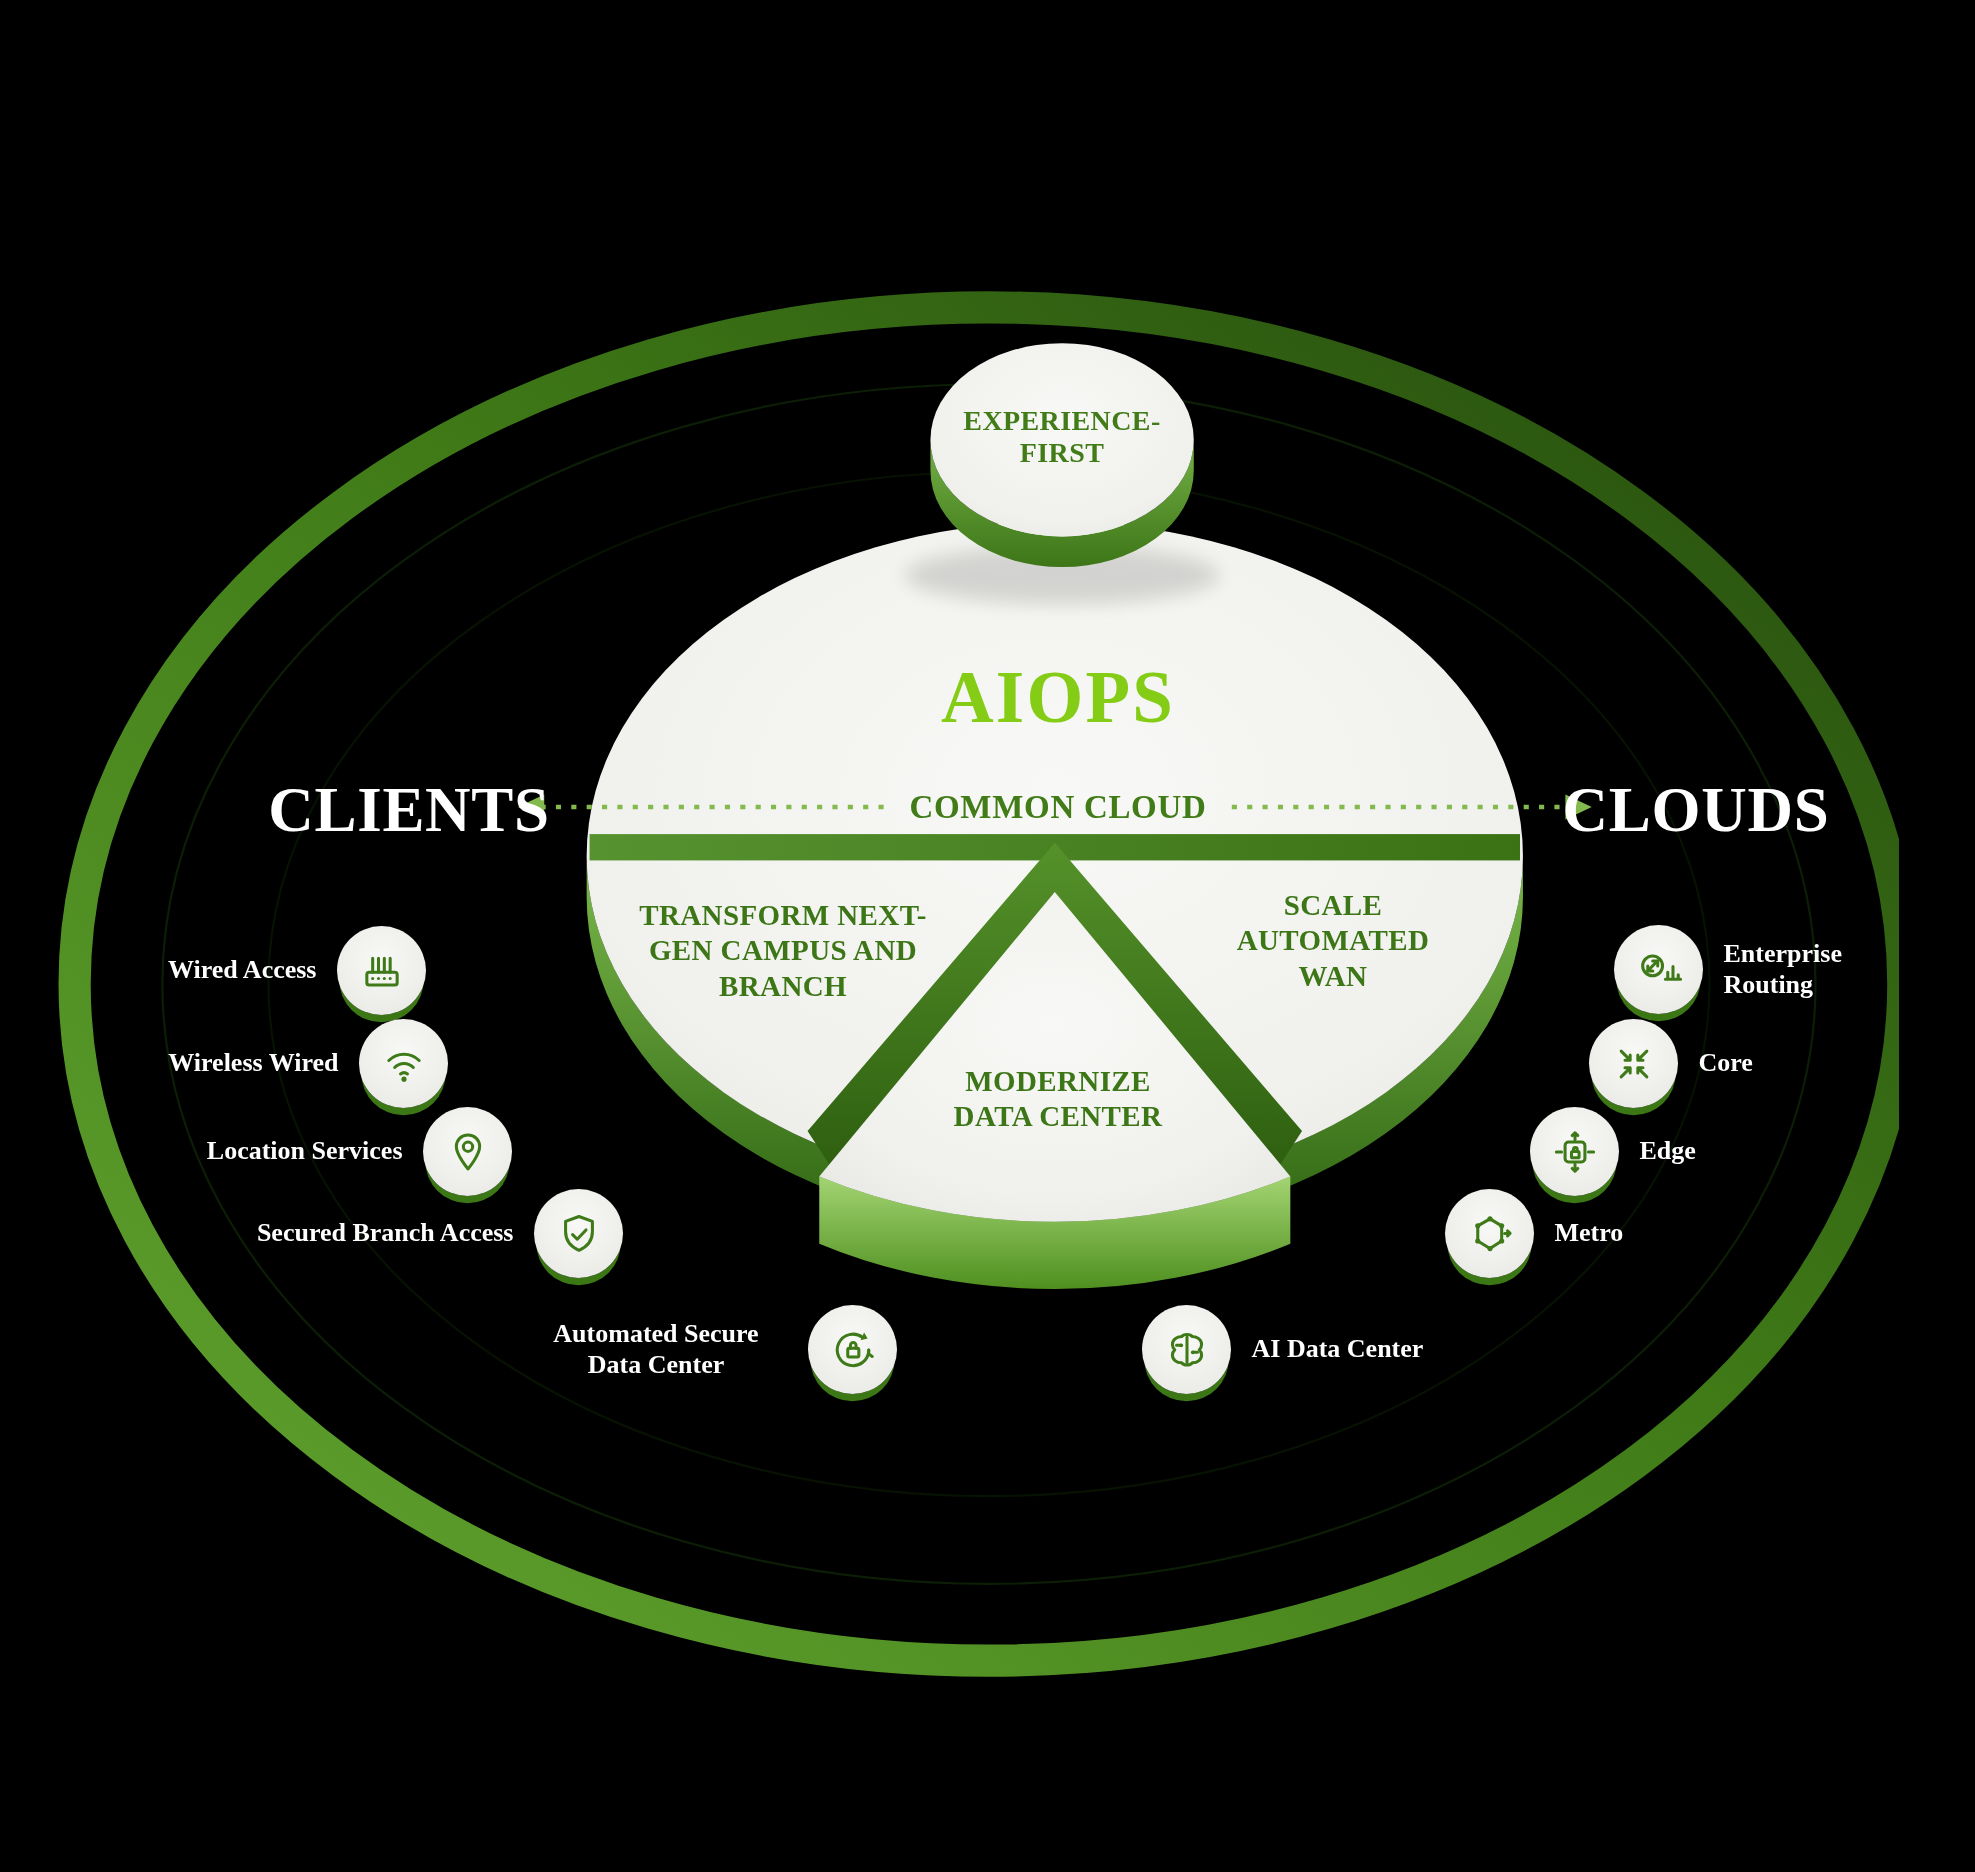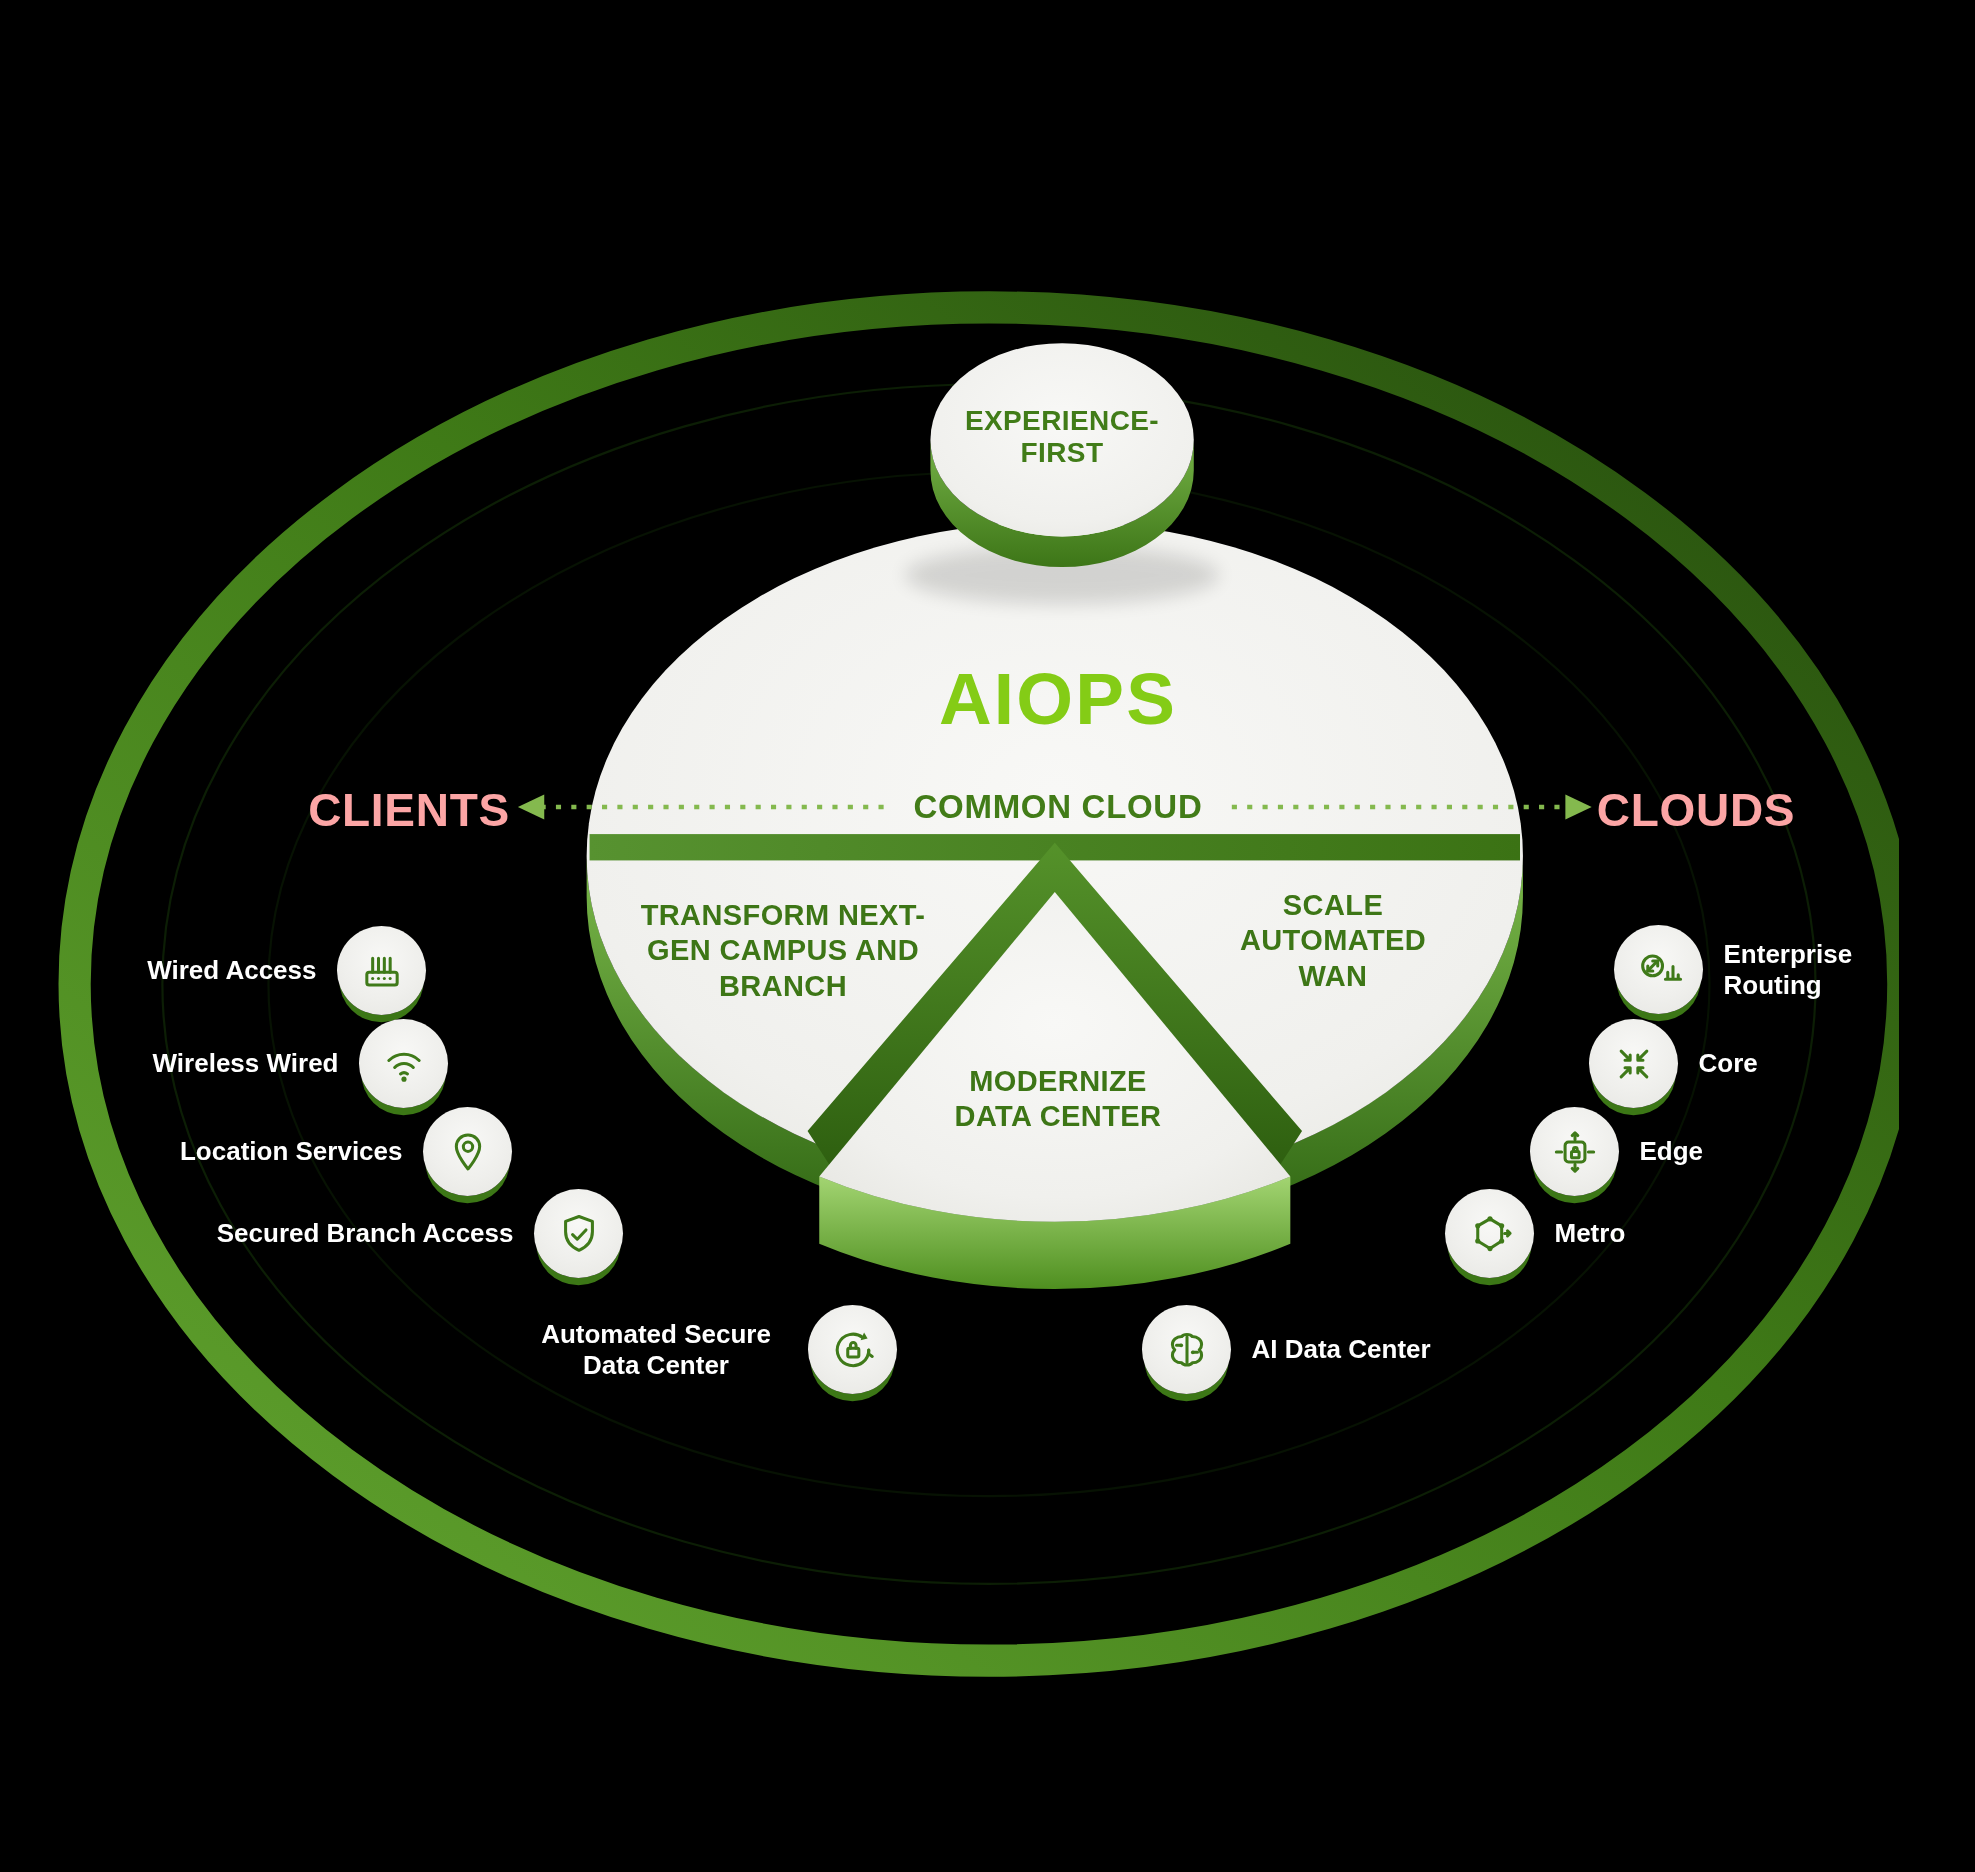--- a/index.html
+++ b/index.html
@@ -1,25 +1,25 @@
 <!DOCTYPE html>
 <html style="font-size:11.7px"><head>
 <meta charset="utf-8">
 <style>
   html,body{margin:0;padding:0;background:#000;}
   .stage{
     position:relative;width:1899px;height:1873px;background:#000;
-    overflow:hidden;font-family:Liberation Sans, sans-serif;
+    overflow:hidden;font-family:Liberation Serif, serif;
   }
   .scene{position:absolute;left:0;top:0;width:1975px;height:1873px;}
   .txt{position:absolute;transform:translate(-50%,-50%);text-align:center;font-weight:bold;}
   .experience{font-size:28px;line-height:1.16;width:205px;color:#417c18;letter-spacing:0.4px;}
   .aiops{font-size:73px;letter-spacing:2.2px;color:#84cc16;}
   .band-label{font-size:33px;letter-spacing:0.7px;color:#427c18;white-space:nowrap;}
-  .side-label{font-size:46px;letter-spacing:0.7px;color:#fca5a5;white-space:nowrap;}
+  .side-label{font-size:63px;letter-spacing:0.7px;color:#ffffff;white-space:nowrap;}
   .wedge-label{font-size:29px;line-height:1.22;color:#3d7616;letter-spacing:0.4px;}
   .w400{width:293px;}
   .w300{width:219px;}
   .w320{width:234px;}
   .item{position:absolute;display:flex;align-items:center;gap:20.5px;height:89px;}
   .item-label{font-size:26px;font-weight:bold;color:#ffffff;line-height:1.18;}
   .item.left .item-label{text-align:center;}
   .item.right .item-label{text-align:left;}
   .lw360{max-width:263px;}
   .lw230{max-width:168px;}

